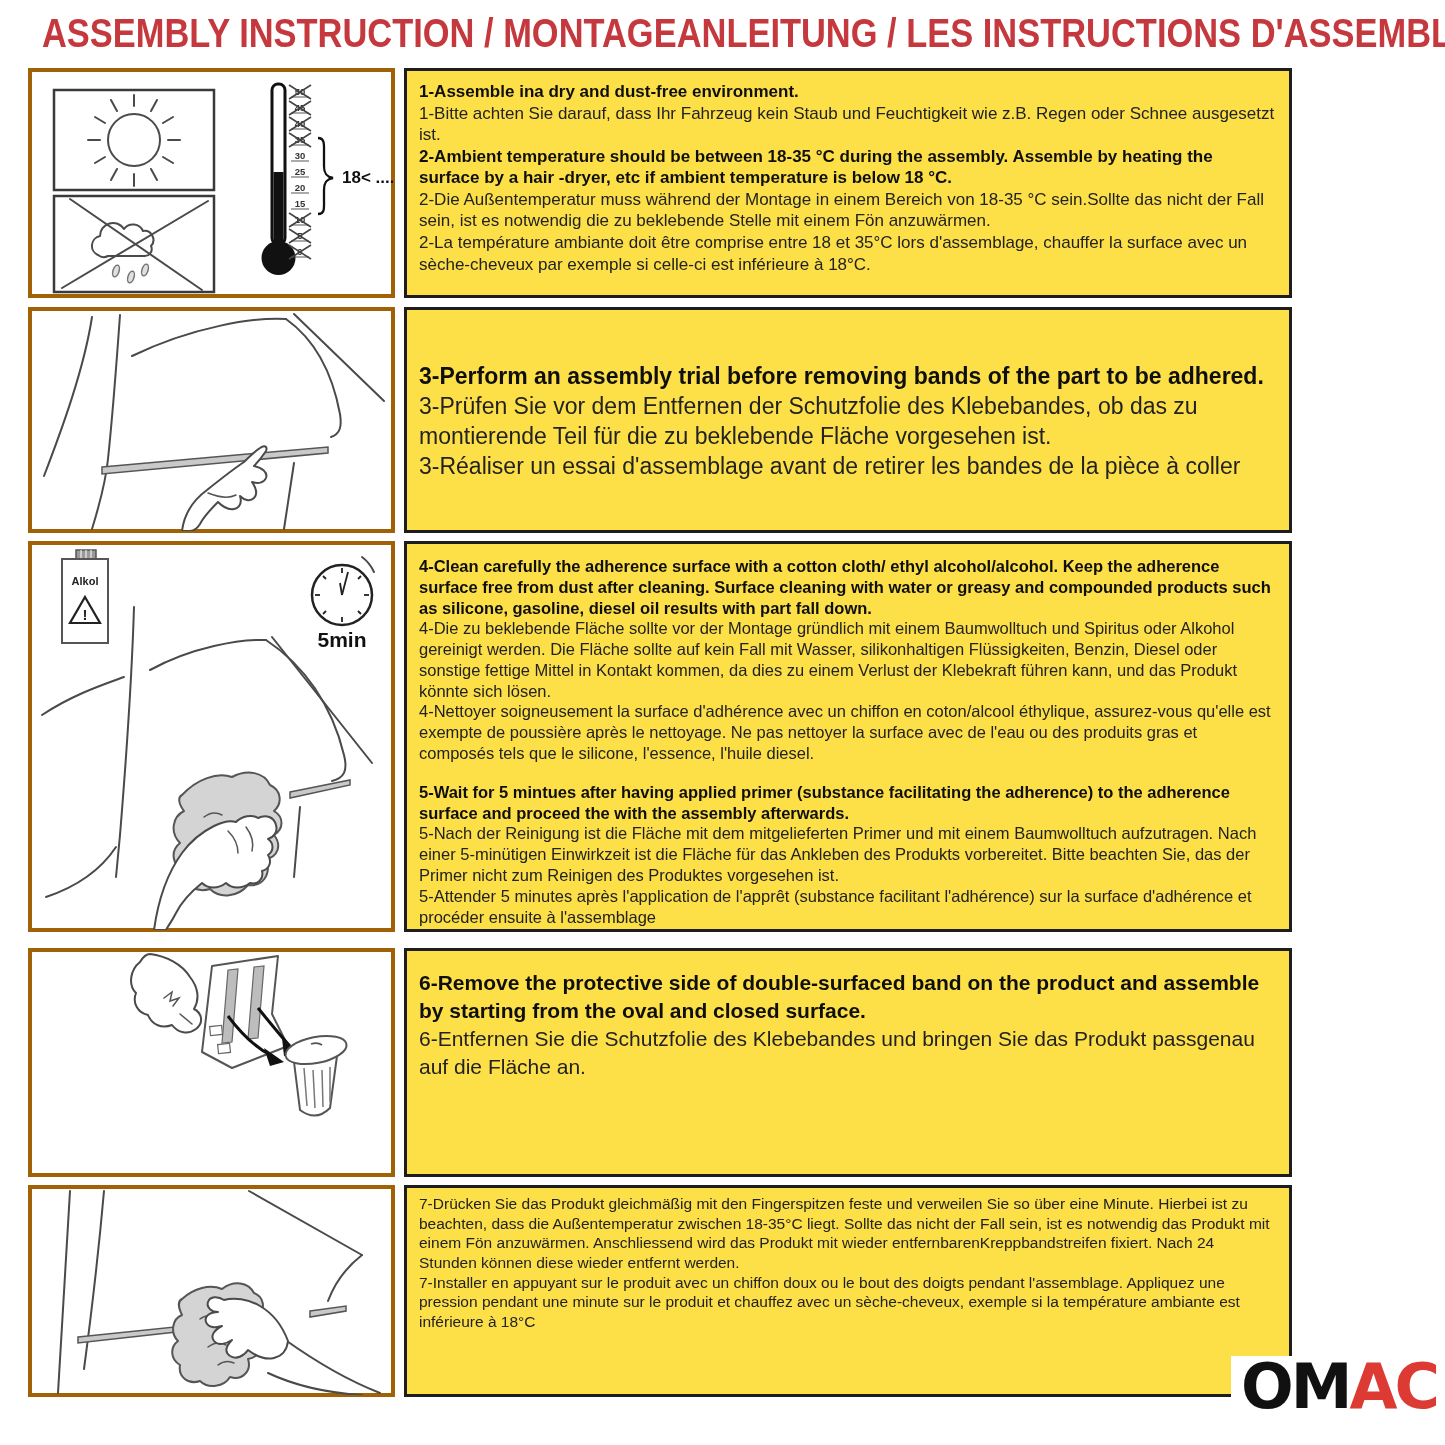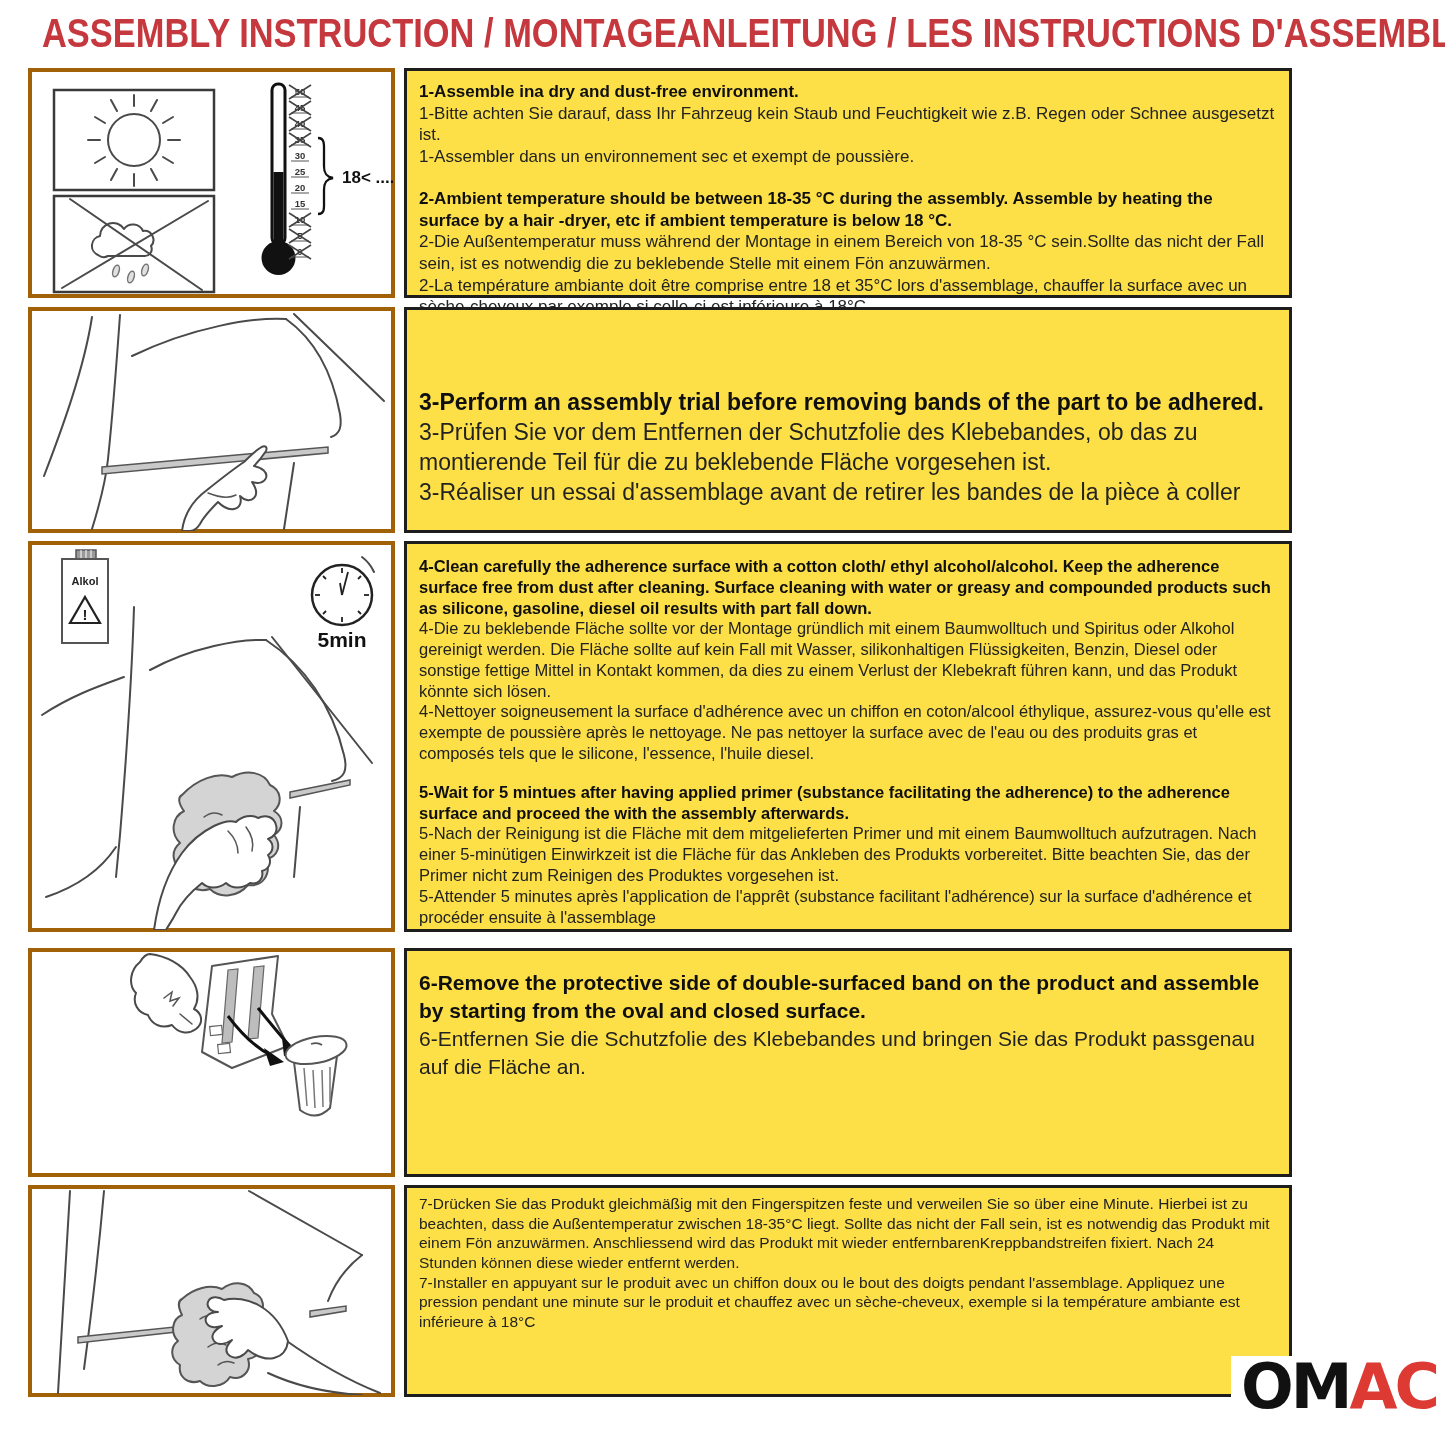--- a/index.html
+++ b/index.html
@@ -27,21 +27,21 @@
     position:absolute;left:404px;width:888px;
     border:3px solid #1d1d1d;background:#fde047;box-sizing:border-box;
     color:#222;
   }
   .text-box .inner{padding:10px 14px 8px 12px;}
   p.para{margin:0;}
   p.bold{font-weight:700;color:#0f0f0f;}
   p.gap{margin-bottom:21px;}
   
   .row1 .inner{font-size:17px;line-height:1.27;}
-  .row2 .inner{font-size:23px;line-height:1.3;padding-top:78px;}
+  .row2 .inner{font-size:23px;line-height:1.3;padding-top:52px;}
   .row3 .inner{font-size:16.5px;line-height:1.26;padding-top:12px;}
   .row3 p.gap{margin-bottom:18px;}
   .row4 .inner{font-size:21px;line-height:1.33;padding-top:18px;}
   .row5 .inner{font-size:15.5px;line-height:1.27;padding-top:6px;}
   svg{display:block;}
   .sketch{stroke:#4a4a4a;stroke-width:2;fill:none;stroke-linecap:round;stroke-linejoin:round;}
   .sketch-thin{stroke:#555;stroke-width:1.5;fill:none;stroke-linecap:round;}
   .grayfill{fill:#c9c9c9;stroke:#555;stroke-width:1.5;}
   .clothfill{fill:#d4d4d4;stroke:#555;stroke-width:2;stroke-linejoin:round;}
   .handfill{fill:#ffffff;stroke:#4a4a4a;stroke-width:2;stroke-linejoin:round;}
@@ -143,21 +143,20 @@
 
         <path d="M286,66 C293,66 292,73 292,81 L292,94 C292,102 295,105 301,106 C295,107 292,110 292,118 L292,128 C292,136 293,142 286,142" stroke="#111" stroke-width="2.3" fill="none"></path>
         <text x="310" y="111" font-size="17" font-weight="700" fill="#111">18&lt; ....&lt;35 C</text>
       </g>
     </svg>
   </div>
   <div class="text-box row1" style="top:68px;height:230px;">
     <div class="inner">
       <p class="para bold">1-Assemble ina dry and dust-free environment.</p>
       <p class="para">1-Bitte achten Sie darauf, dass Ihr Fahrzeug kein Staub und Feuchtigkeit wie z.B. Regen oder Schnee ausgesetzt ist.</p>
-      <p class="para gap">1-Assembler dans un environnement sec et exempt de poussière.</p>
       <p class="para bold">2-Ambient temperature should be between 18-35 °C  during the assembly. Assemble by heating the surface by a hair -dryer, etc if ambient temperature is below 18 °C.</p>
       <p class="para">2-Die Außentemperatur muss während der Montage in einem Bereich von 18-35 °C  sein.Sollte das nicht der Fall sein, ist es notwendig die zu beklebende Stelle mit einem Fön anzuwärmen.</p>
       <p class="para">2-La température ambiante doit être comprise entre 18 et 35°C lors d'assemblage, chauffer la surface avec un sèche-cheveux par exemple si celle-ci est inférieure à 18°C.</p>
     </div>
   </div>
 
   <div class="illus-box" style="top:307px;height:226px;">
     <svg width="361" height="220" viewBox="0 0 361 220">
       <g class="sketch">
         <path d="M12,165 C30,118 52,58 60,6"></path>

